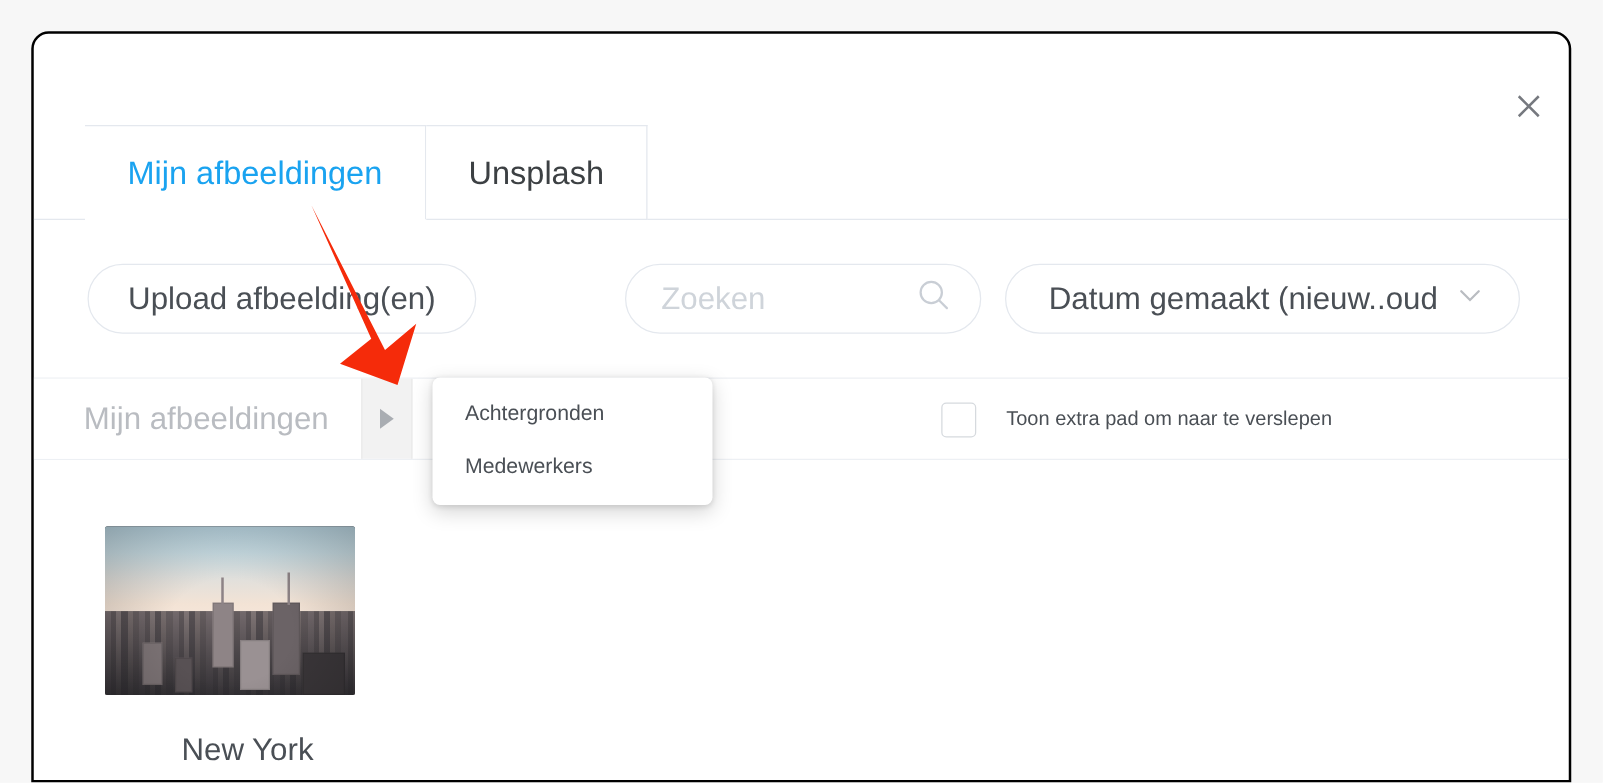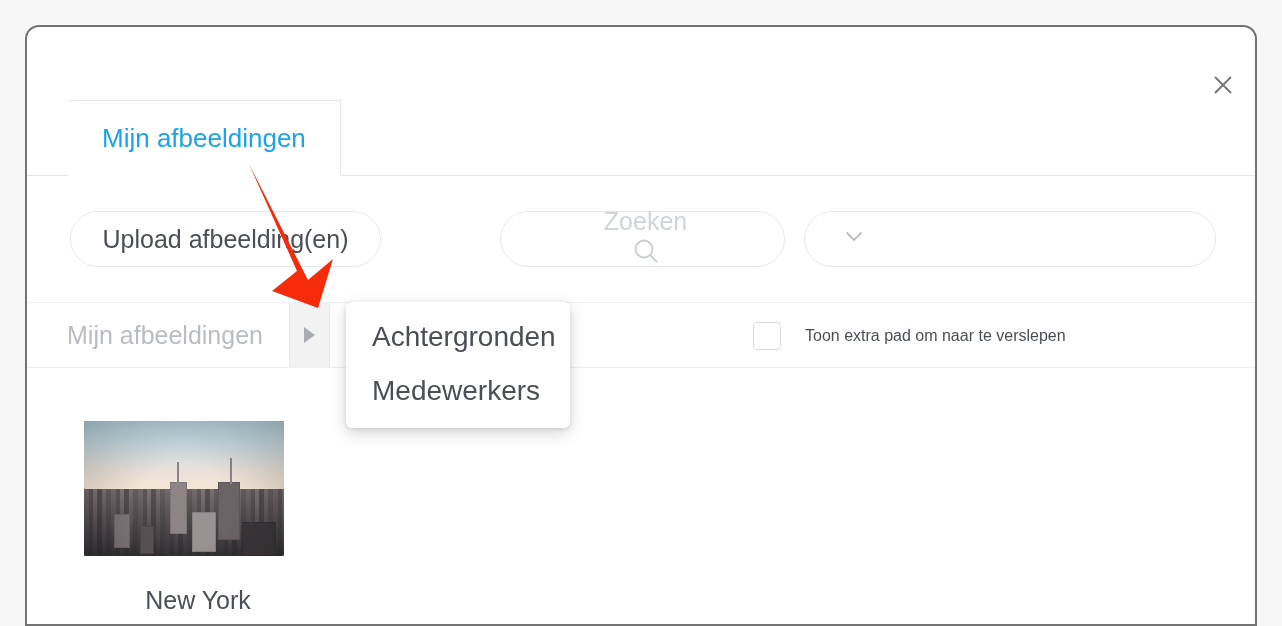--- a/index.html
+++ b/index.html
@@ -12,21 +12,21 @@
   }
 
   .page { position: relative; width: 1282px; height: 626px; background: #f7f7f7; }
 
   
   .modal {
     position: absolute;
     left: 25px; top: 25px;
     width: 1232px; height: 601px;
     background: #ffffff;
-    border: 2px solid #737373;
+    border: 2px solid #000000;
     border-top-left-radius: 14px;
     border-top-right-radius: 14px;
     overflow: hidden;
     padding-left: 44px;
   }
 
   
   .close-btn {
     position: absolute;
     right: 12px; top: 38px;
@@ -93,23 +93,22 @@
   .upload-btn {
     position: absolute; left: 43px; top: 35px;
     width: 311px;
     justify-content: center;
     cursor: pointer;
   }
   .search-field {
     position: absolute; left: 473px; top: 35px;
     width: 285px;
     padding: 0 22px 0 28px;
-    justify-content: center;
+    justify-content: space-between;
     cursor: text;
-    flex-direction: column;
   }
   .search-field .ph { color: #cfd4da; font-size: 25px; }
   .sort-select {
     position: absolute; left: 777px; top: 35px;
     width: 412px;
     padding: 0 24px 0 34px;
     justify-content: space-between;
     cursor: pointer;
   }
   .sort-select .lbl { color: #4a4f55; }
@@ -168,21 +167,21 @@
     left: 319px; top: 275px;
     width: 224px;
     background: #ffffff;
     border-radius: 6px;
     box-shadow: 0 5px 16px rgba(0,0,0,0.17), 0 1px 4px rgba(0,0,0,0.10);
     padding: 8px 0 10px 0;
     z-index: 40;
   }
   .menu-item {
     padding: 11px 0 11px 26px;
-    font-size: 28px;
+    font-size: 17px;
     color: #4a4f55;
     cursor: pointer;
     white-space: nowrap;
   }
 
   
   .grid {
     position: absolute;
     left: 0; top: 341px;
     width: 100%;
@@ -261,40 +260,44 @@
           <path d="M3 3 L19 19 M19 3 L3 19" stroke="#76797f" stroke-width="2" fill="none"></path>
         </svg>
       </span>
     </div>
 
     <div class="tabbar">
       <div class="lead"></div>
       <div class="tab active">
         <span>Mijn afbeeldingen</span>
       </div>
+      <div class="tab">
+        <span>Unsplash</span>
+      </div>
       <div class="trail"></div>
     </div>
 
     <div class="toolbar">
 
       <div class="pill upload-btn">
         <span>Upload afbeelding(en)</span>
       </div>
 
       <div class="pill search-field">
         <span class="ph">Zoeken</span>
         <span>
           <svg width="30" height="30" viewBox="0 0 30 30">
             <circle cx="13" cy="13" r="8.5" stroke="#c9ced5" stroke-width="1.8" fill="none"></circle>
             <path d="M19.2 19.2 L25.5 25.5" stroke="#c9ced5" stroke-width="1.8" fill="none" stroke-linecap="round"></path>
           </svg>
         </span>
       </div>
 
       <div class="pill sort-select">
+        <span class="lbl">Datum gemaakt (nieuw..oud</span>
         <span>
           <svg width="30" height="30" viewBox="0 0 30 30">
             <path d="M8 12 L15 19 L22 12" stroke="#b9bcc1" stroke-width="1.8" fill="none" stroke-linecap="round"></path>
           </svg>
         </span>
       </div>
     </div>
 
     <div class="crumbrow">
       <div class="crumb">

